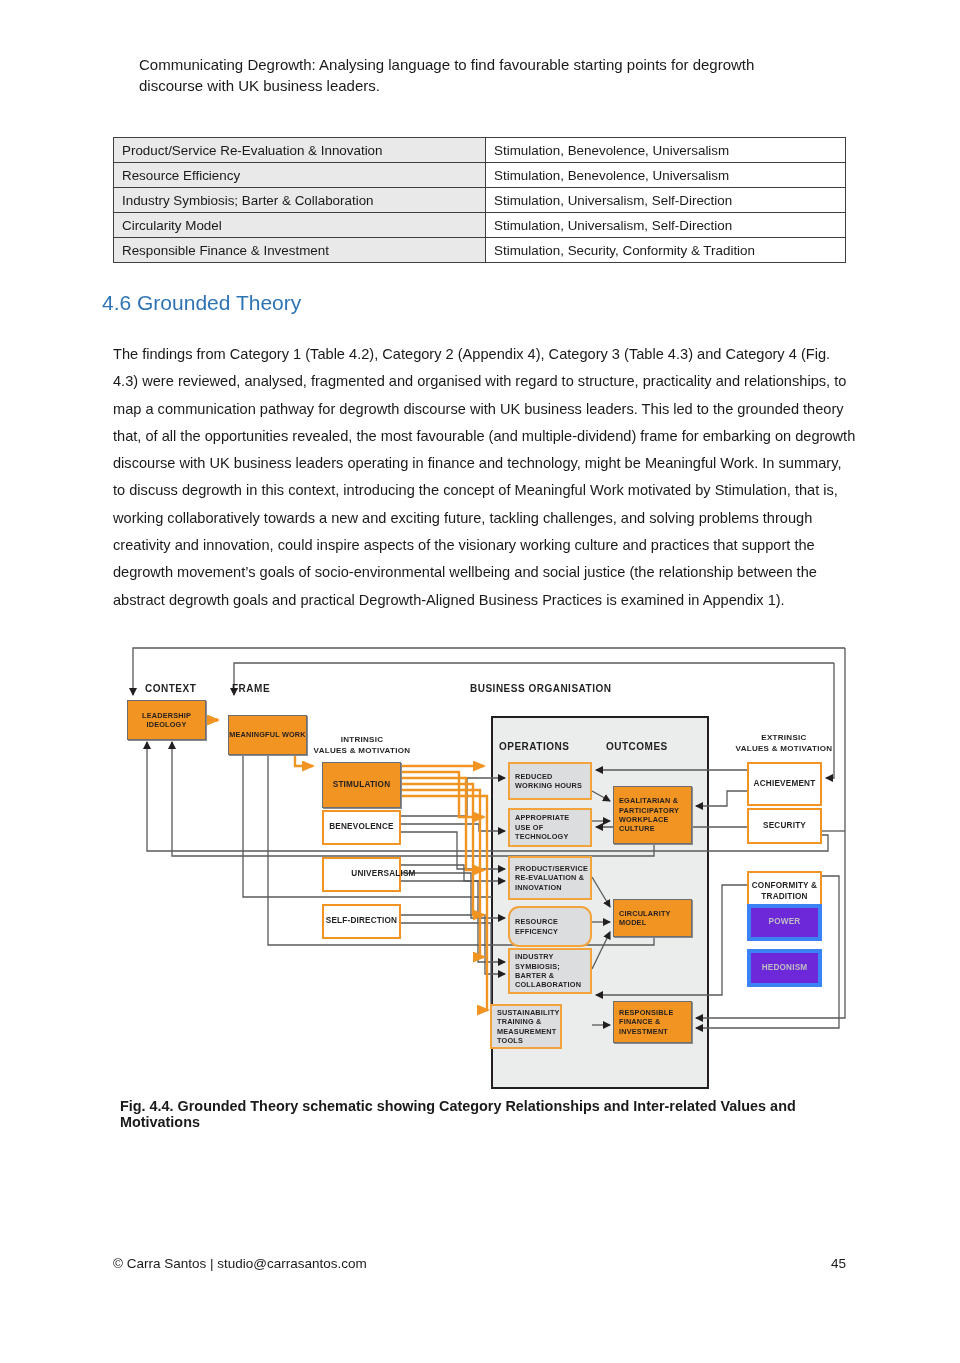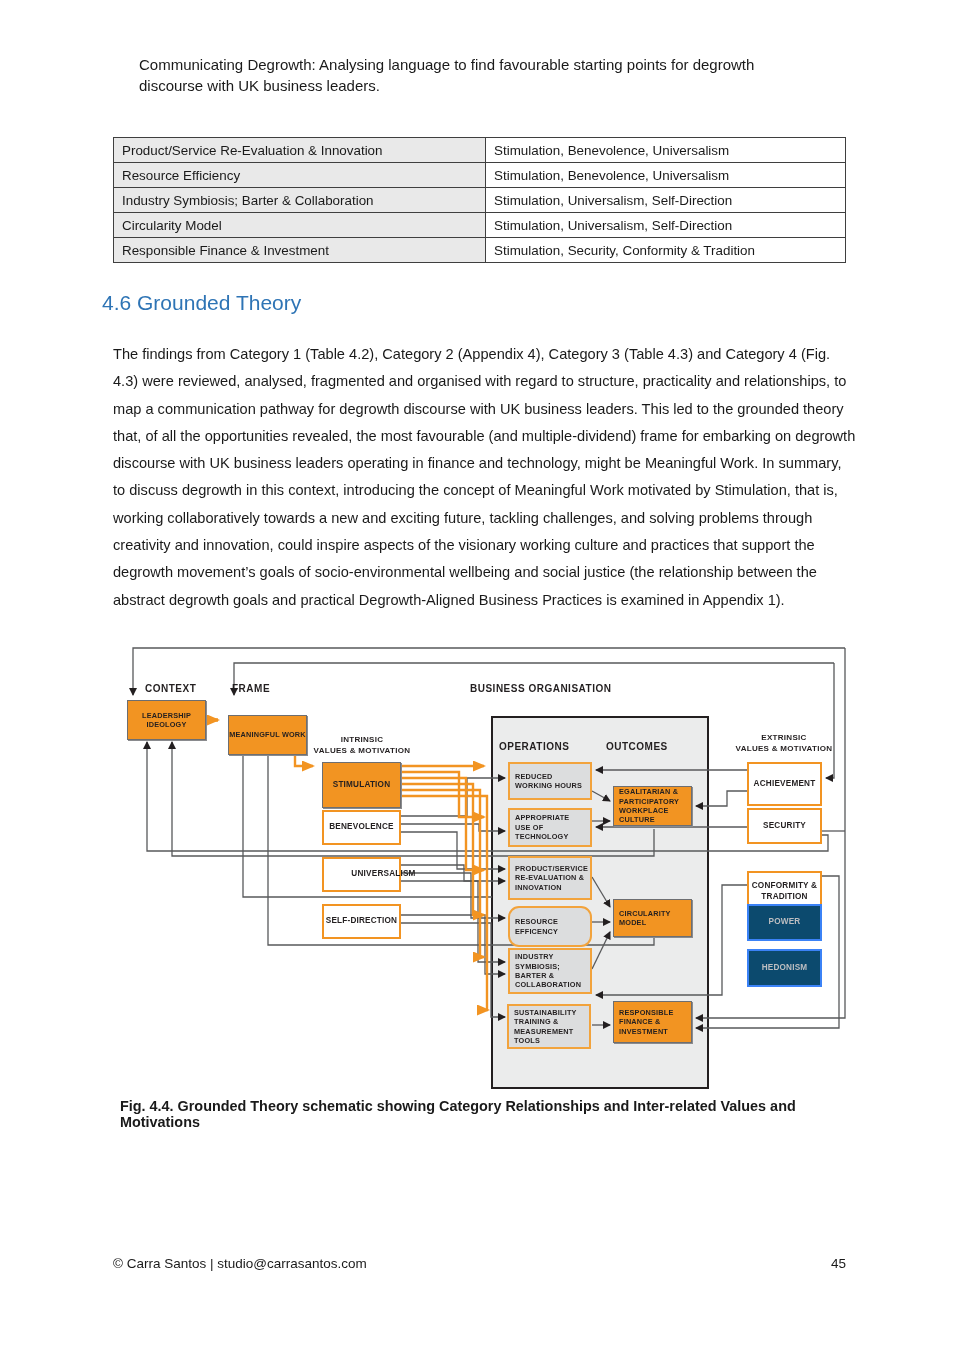--- a/index.html
+++ b/index.html
@@ -25,21 +25,21 @@
 
   .bx {
     position:absolute; display:flex; align-items:center; justify-content:center;
     text-align:center; font-weight:bold; font-size:7.3px; letter-spacing:.2px;
     color:#231F20; line-height:1.3; box-sizing:border-box;
   }
   .orange { background:#F29422; border:1px solid #6d6e71; box-shadow:1px 1px 0 #8a8b8e; }
   .white-orange { background:#ffffff; border:2px solid #F29422; }
   .gray-op { background:#DCDDDE; border:2px solid #F2A33C; justify-content:flex-start; text-align:left; padding:16px 5px; }
   .orange.leftal { justify-content:flex-start; text-align:left; padding:0 5px; }
-  .faded { background:#0c4a6e; border:2px solid #3b82f6; color:#BDBEC1; }
+  .faded { background:#6d28d9; border:4px solid #3b82f6; color:#BDBEC1; }
 
   .col-label { position:absolute; font-weight:bold; font-size:10px; letter-spacing:.5px; color:#231F20; text-align:left; }
   .sm-label  { position:absolute; font-weight:bold; font-size:8px; line-height:1.35; letter-spacing:.3px; color:#231F20; text-align:center; }
 
   .caption { left:120px; top:1098px; width:720px; font-size:14.4px; font-weight:bold; }
 
   .footer-left { left:113px; top:1256px; font-size:13.5px; }
   .footer-page { left:746px; top:1256px; width:100px; text-align:right; font-size:13.5px; }
 </style>
 </head>
@@ -155,23 +155,23 @@
     <div class="bx orange" style="left:195px; top:117px; width:79px; height:46px; font-size:8.2px;">STIMULATION</div>
     <div class="bx white-orange" style="left:195px; top:165px; width:79px; height:35px; font-size:8.2px;">BENEVOLENCE</div>
     <div class="bx white-orange" style="left:195px; top:212px; width:79px; height:35px; font-size:8.2px;padding-left:44px;">UNIVERSALISM</div>
     <div class="bx white-orange" style="left:195px; top:259px; width:79px; height:35px; font-size:8.2px;">SELF-DIRECTION</div>
 
     <div class="bx gray-op" style="left:381px; top:117px; width:84px; height:38px;">REDUCED WORKING HOURS</div>
     <div class="bx gray-op" style="left:381px; top:163px; width:84px; height:39px;">APPROPRIATE USE OF TECHNOLOGY</div>
     <div class="bx gray-op" style="left:381px; top:211px; width:84px; height:44px;">PRODUCT/SERVICE RE-EVALUATION &amp; INNOVATION</div>
     <div class="bx gray-op" style="left:381px; top:261px; width:84px; height:41px;border-radius:11px;">RESOURCE EFFICENCY</div>
     <div class="bx gray-op" style="left:381px; top:303px; width:84px; height:46px;">INDUSTRY SYMBIOSIS; BARTER &amp; COLLABORATION</div>
-    <div class="bx gray-op" style="left:380px; top:359px; width:84px; height:45px;">SUSTAINABILITY TRAINING &amp; MEASUREMENT TOOLS</div>
+    <div class="bx gray-op" style="left:363px; top:359px; width:72px; height:45px;">SUSTAINABILITY TRAINING &amp; MEASUREMENT TOOLS</div>
 
-    <div class="bx orange leftal" style="left:486px; top:141px; width:79px; height:40px;">EGALITARIAN &amp; PARTICIPATORY WORKPLACE CULTURE</div>
+    <div class="bx orange leftal" style="left:486px; top:141px; width:79px; height:58px;">EGALITARIAN &amp; PARTICIPATORY WORKPLACE CULTURE</div>
     <div class="bx orange leftal" style="left:486px; top:254px; width:79px; height:38px;">CIRCULARITY MODEL</div>
     <div class="bx orange leftal" style="left:486px; top:356px; width:79px; height:42px;">RESPONSIBLE FINANCE &amp; INVESTMENT</div>
 
     <div class="bx white-orange" style="left:620px; top:117px; width:75px; height:44px; font-size:8.2px;">ACHIEVEMENT</div>
     <div class="bx white-orange" style="left:620px; top:163px; width:75px; height:36px; font-size:8.2px;">SECURITY</div>
     <div class="bx white-orange" style="left:620px; top:210px; width:75px; height:42px; font-size:8.2px;margin-top:16px;">CONFORMITY &amp; TRADITION</div>
     <div class="bx faded" style="left:620px; top:259px; width:75px; height:37px; font-size:8.2px;">POWER</div>
     <div class="bx faded" style="left:620px; top:304px; width:75px; height:38px; font-size:8.2px;">HEDONISM</div>
 
   </div>

